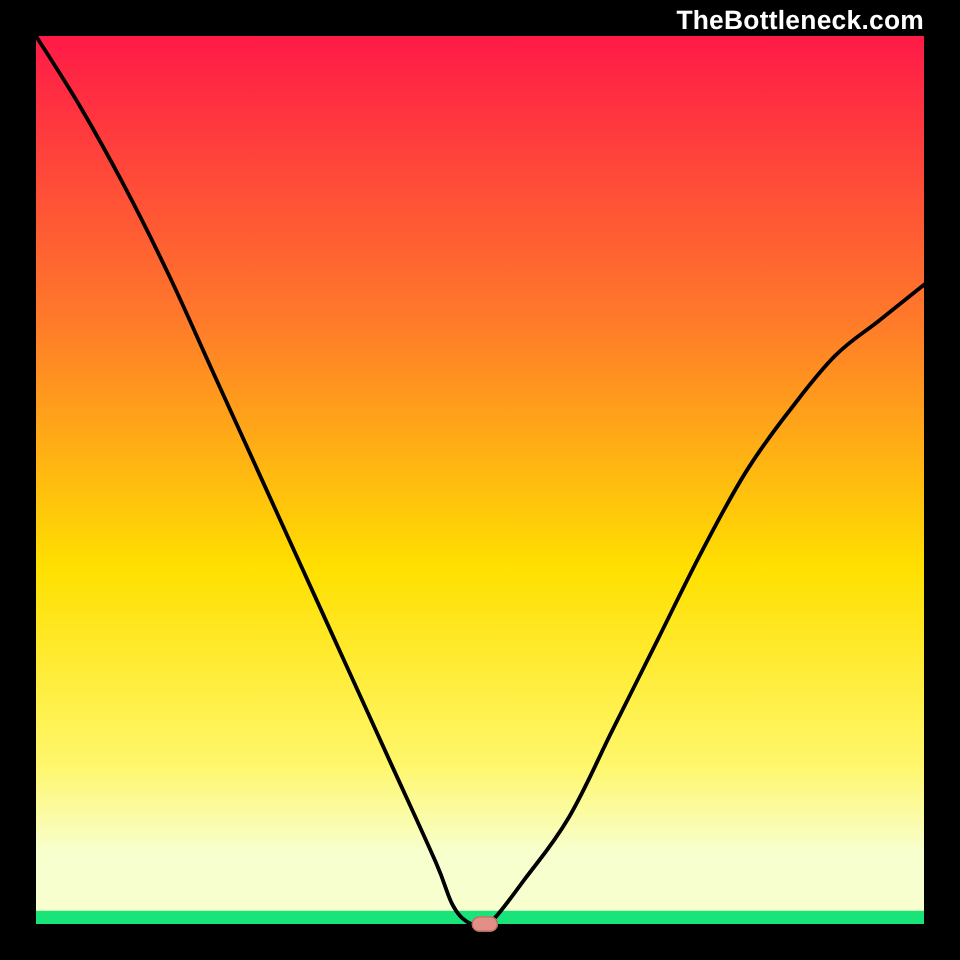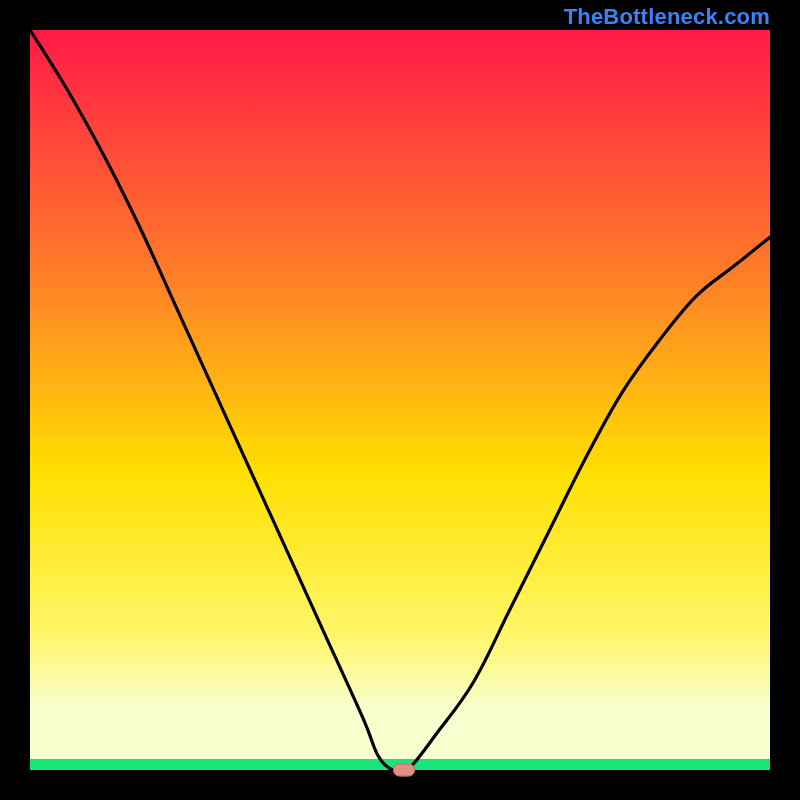--- a/index.html
+++ b/index.html
@@ -21,21 +21,21 @@
     position: absolute;
     left: 30px;
     top: 30px;
     width: 740px;
     height: 740px;
   }
   .watermark {
     position: absolute;
     top: 4px;
     right: 30px;
-    color: #3b82f6;
+    color: #ffffff;
     font-size: 22px;
     font-weight: 600;
     letter-spacing: 0.2px;
   }
   svg.curve-layer {
     position: absolute;
     left: 0;
     top: 0;
     width: 740px;
     height: 740px;

